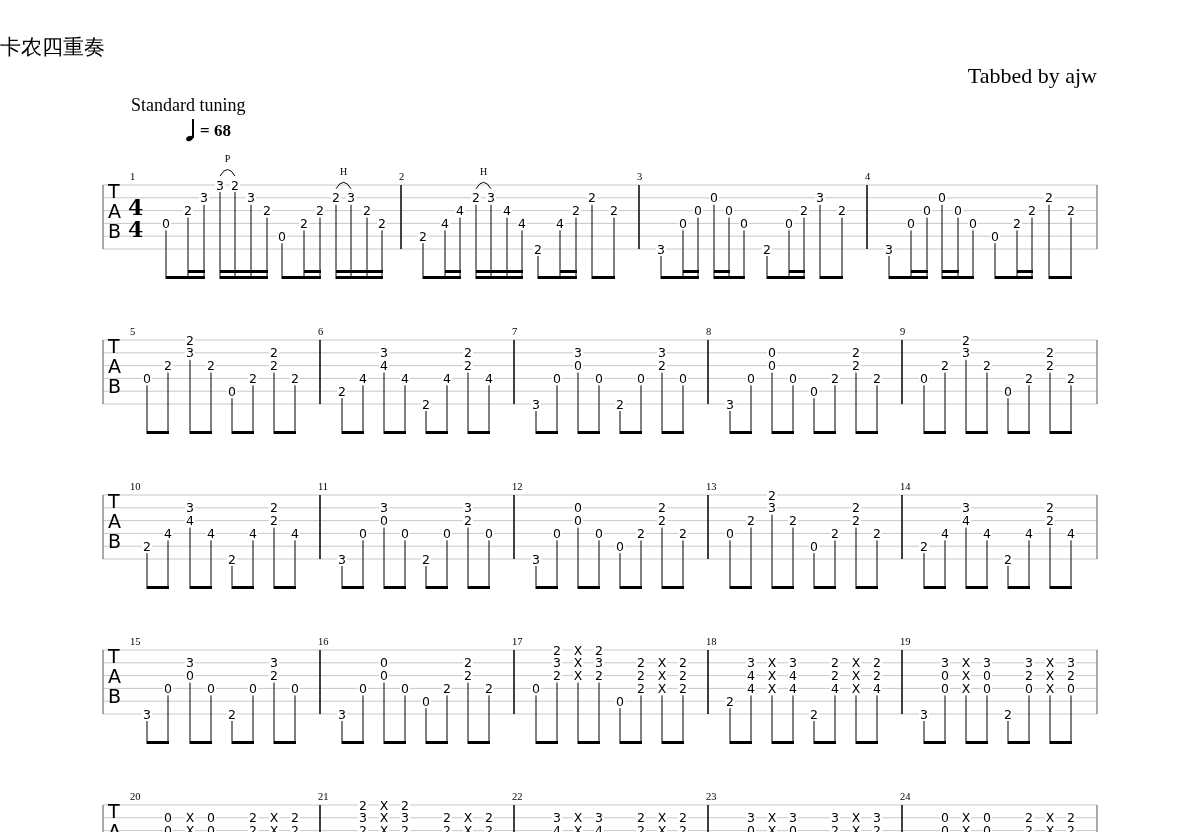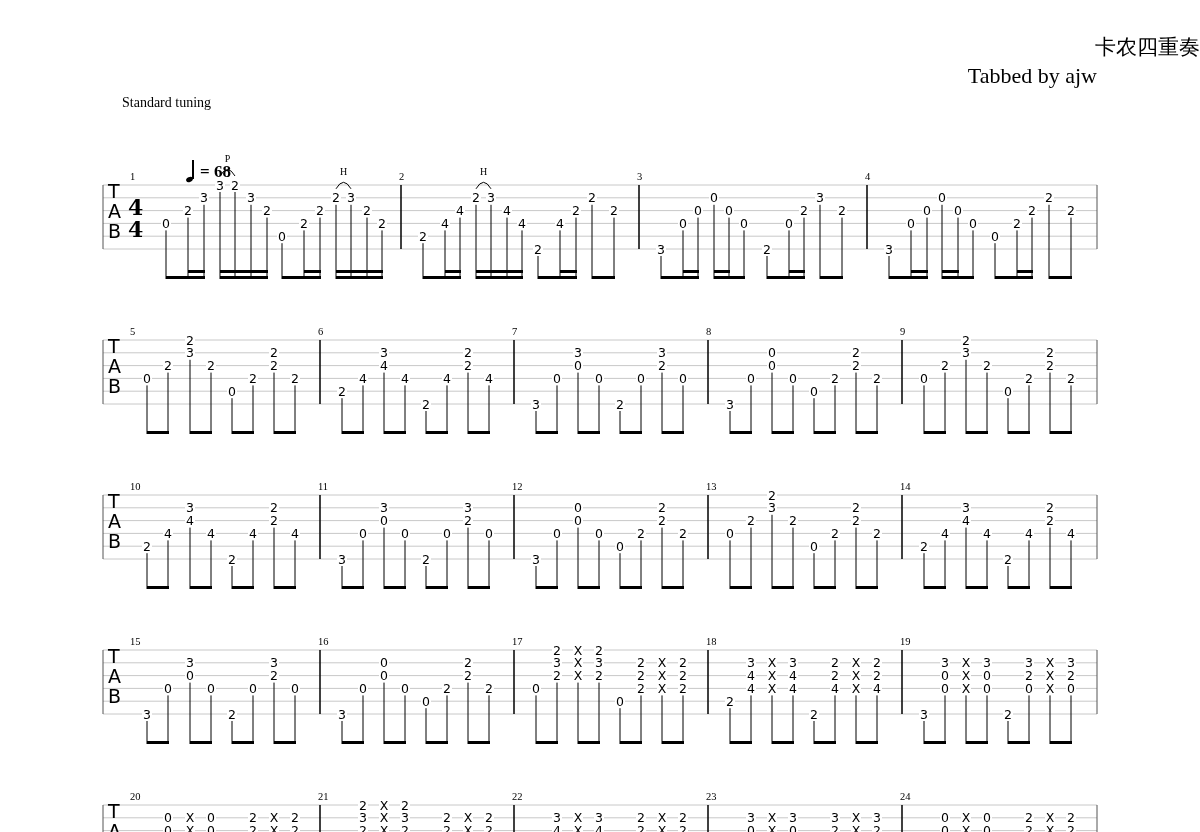--- a/index.html
+++ b/index.html
@@ -1,25 +1,25 @@
 <!DOCTYPE html>
 <html><head>
 <meta charset="utf-8">
 <style>
   html, body { margin: 0; padding: 0; background: #ffffff; }
   body { width: 1200px; height: 832px; overflow: hidden; position: relative;
          font-family: "Liberation Serif", "DejaVu Serif", serif; color: #000; }
-  .title { position: absolute; left: 0; width: 1200px; top: 33px; text-align: right;
+  .title { position: absolute; left: 0; width: 1200px; top: 33px; text-align: left;
            font-size: 21px; font-family: "DejaVu Sans", sans-serif; }
   .author { position: absolute; right: 103px; top: 63px; font-size: 22px;
             font-family: "Liberation Serif", serif; }
-  .tuning { position: absolute; left: 122px; top: 95px; font-size: 14px;
+  .tuning { position: absolute; left: 131px; top: 95px; font-size: 18px;
             font-family: "Liberation Serif", serif; }
   .tempo { position: absolute; left: 186px; top: 119px; font-size: 17px; font-weight: bold;
-           font-family: "Liberation Serif", serif; display: flex; align-items: flex-end; gap: 6px; margin-top: 41px; }
+           font-family: "Liberation Serif", serif; display: flex; align-items: flex-end; gap: 6px; }
   .tempo .note { width: 8px; height: 22px; position: relative; }
   .tempo .note .stem { position: absolute; left: 6px; top: 0; width: 1.5px; height: 19px; background: #000; }
   .tempo .note .head { position: absolute; left: 0; bottom: 0; width: 7px; height: 5px;
                        background: #000; border-radius: 50%; transform: rotate(-25deg); }
   svg#score { position: absolute; left: 0; top: 0; }
   .fret { font-family: "DejaVu Sans", "Liberation Sans", sans-serif; font-size: 12.5px; }
   .mnum { font-family: "Liberation Serif", serif; font-size: 10.5px; }
   .tabl { font-family: "DejaVu Sans", "Liberation Sans", sans-serif; font-size: 19px; }
   .ts { font-family: "DejaVu Serif", "Liberation Serif", serif; font-size: 22px; font-weight: bold; }
   .tech { font-family: "Liberation Serif", serif; font-size: 10px; }

